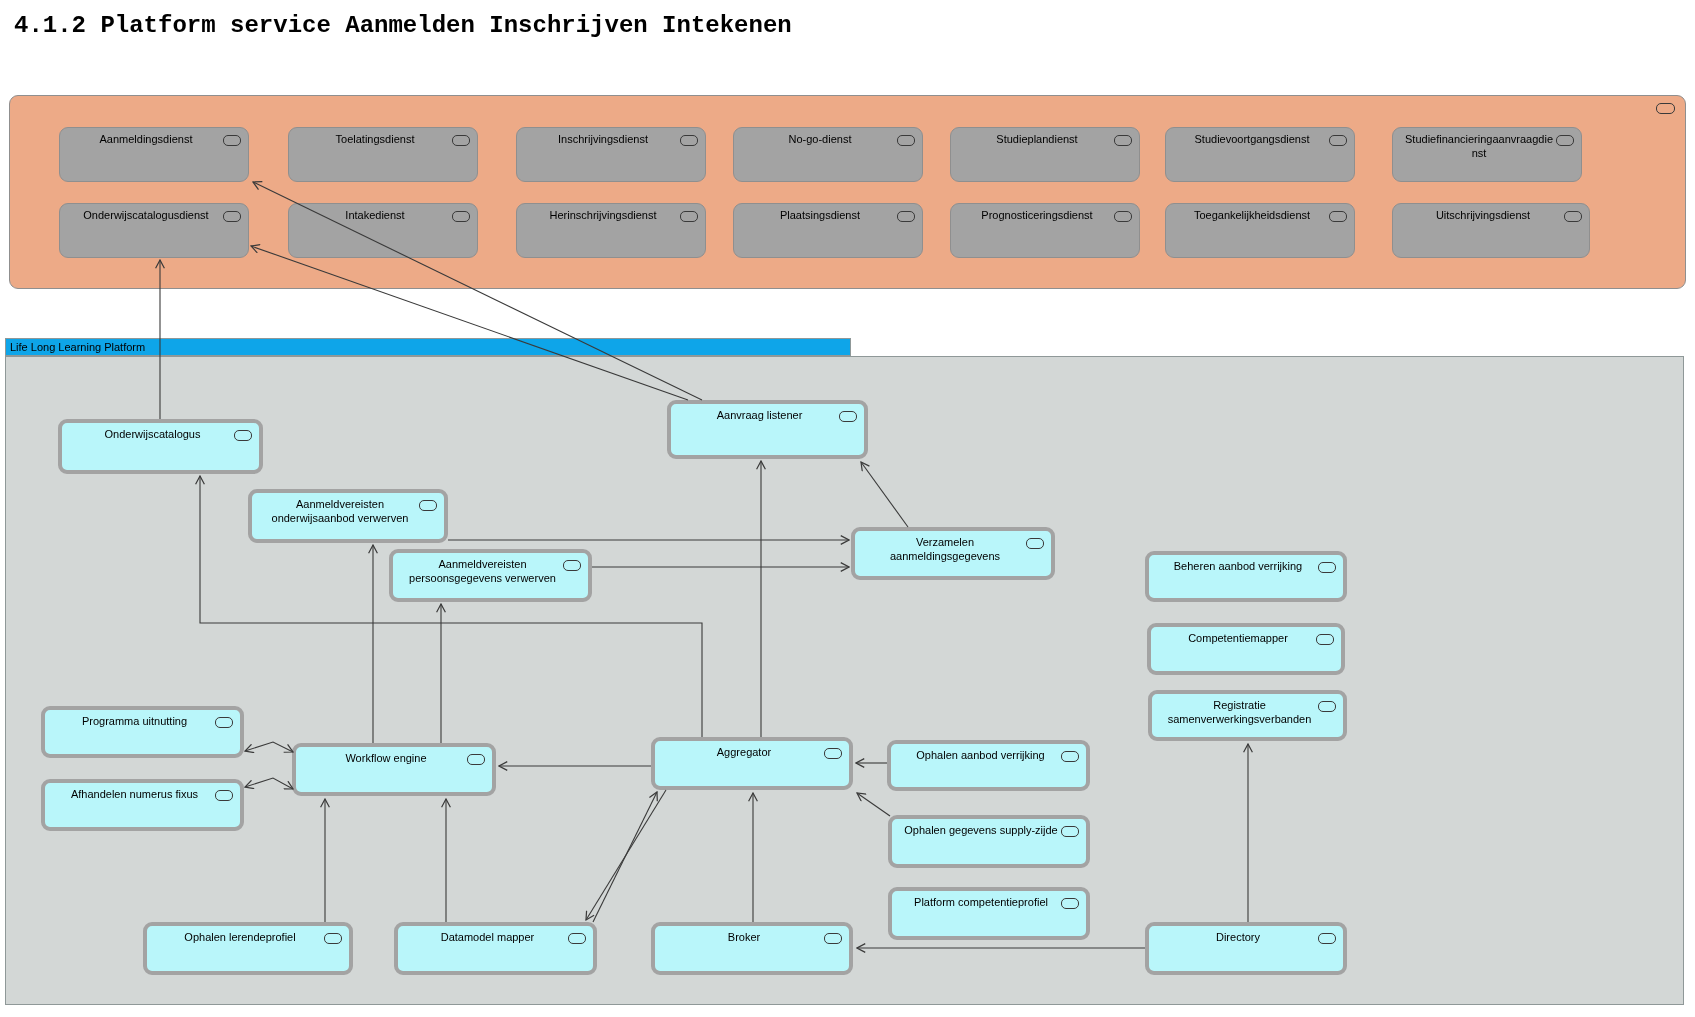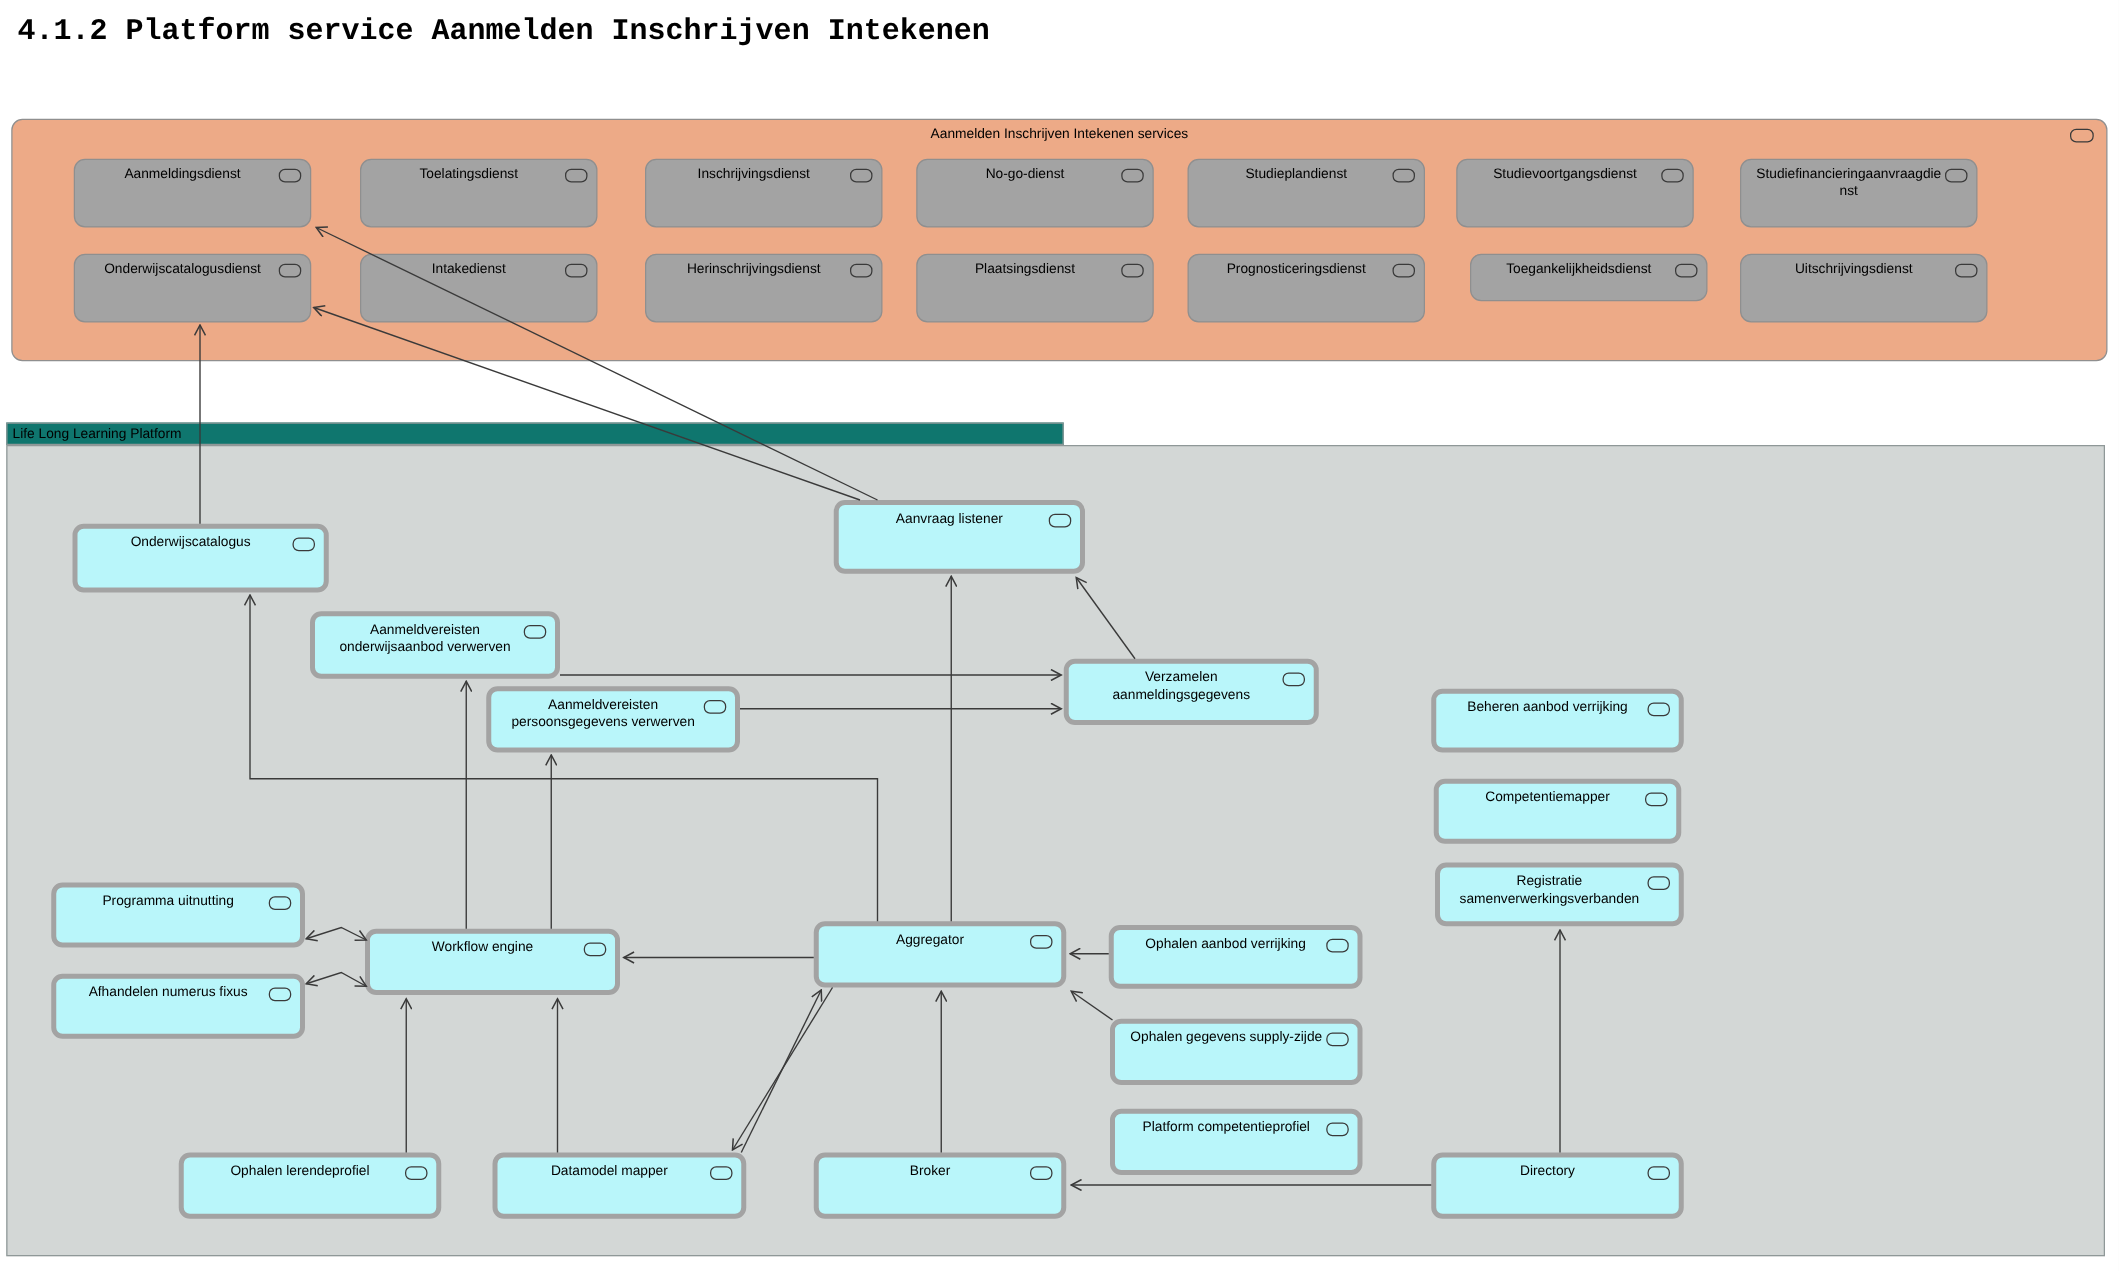--- a/index.html
+++ b/index.html
@@ -8,21 +8,21 @@
   .page-title{position:absolute;left:14px;top:12px;font-size:24px;font-weight:bold;
               font-family:Liberation Mono, monospace;}
   
   .services-container{position:absolute;left:9px;top:95px;width:1675px;height:192px;
       background:#EDAA87;border:1px solid #8f8f8f;border-radius:9px;z-index:1;}
   .services-header{position:absolute;left:0;top:5px;width:100%;text-align:center;}
   .corner-pill{position:absolute;top:7px;right:10px;width:17px;height:9px;
       border:1.2px solid #3a3a3a;border-radius:5px;}
   
   .platform-tab{position:absolute;left:5px;top:338px;width:846px;height:18px;
-      background:#0f766e;border:1px solid #8f9898;box-sizing:border-box;z-index:1;}
+      background:#0ea5e9;border:1px solid #8f9898;box-sizing:border-box;z-index:1;}
   .platform-tab span{display:inline-block;padding:2px 0 0 4px;}
   .platform-body{position:absolute;left:5px;top:356px;width:1679px;height:649px;
       background:#D3D7D6;border:1px solid #8f9898;box-sizing:border-box;z-index:0;}
   
   .sbox,.cbox{position:absolute;box-sizing:border-box;border-radius:9px;z-index:2;
       text-align:center;line-height:1.25;}
   .sbox{background:#a3a3a3;border:1px solid #8f8f8f;}
   .cbox{background:#B9F6FA;border:4px solid #a3a3a3;}
   .box-label{display:block;padding:5px 26px 0 10px;overflow-wrap:anywhere;}
   .pill{position:absolute;top:7px;right:7px;width:16px;height:9px;
@@ -30,21 +30,20 @@
   #connector-layer{position:absolute;left:0;top:0;z-index:5;pointer-events:none;}
 </style>
 </head>
 <body>
 
 <div class="page" id="page">
 
   <div class="page-title">4.1.2 Platform service Aanmelden Inschrijven Intekenen</div>
 
   <div class="services-container">
-    <div class="services-header">Aanmelden Inschrijven Intekenen services</div>
     <span class="corner-pill"></span>
   </div>
 
   <div class="platform-tab">
     <span>Life Long Learning Platform</span>
   </div>
   <div class="platform-body"></div>
 
   <svg id="connector-layer" width="1695" height="1017" viewBox="0 0 1695 1017">
     <defs>
@@ -121,21 +120,21 @@
       <span class="pill"></span>
     </div>
     <div class="sbox" style="left: 733px; top: 203px; width: 190px; height: 55px;">
       <span class="box-label">Plaatsingsdienst</span>
       <span class="pill"></span>
     </div>
     <div class="sbox" style="left: 950px; top: 203px; width: 190px; height: 55px;">
       <span class="box-label">Prognosticeringsdienst</span>
       <span class="pill"></span>
     </div>
-    <div class="sbox" style="left: 1165px; top: 203px; width: 190px; height: 38px; margin-left: 11px;">
+    <div class="sbox" style="left: 1165px; top: 203px; width: 190px; height: 55px;">
       <span class="box-label">Toegankelijkheidsdienst</span>
       <span class="pill"></span>
     </div>
     <div class="sbox" style="left: 1392px; top: 203px; width: 198px; height: 55px;">
       <span class="box-label">Uitschrijvingsdienst</span>
       <span class="pill"></span>
     </div>
     <div class="cbox" style="left: 58px; top: 419px; width: 205px; height: 55px;">
       <span class="box-label">Onderwijscatalogus</span>
       <span class="pill"></span>

